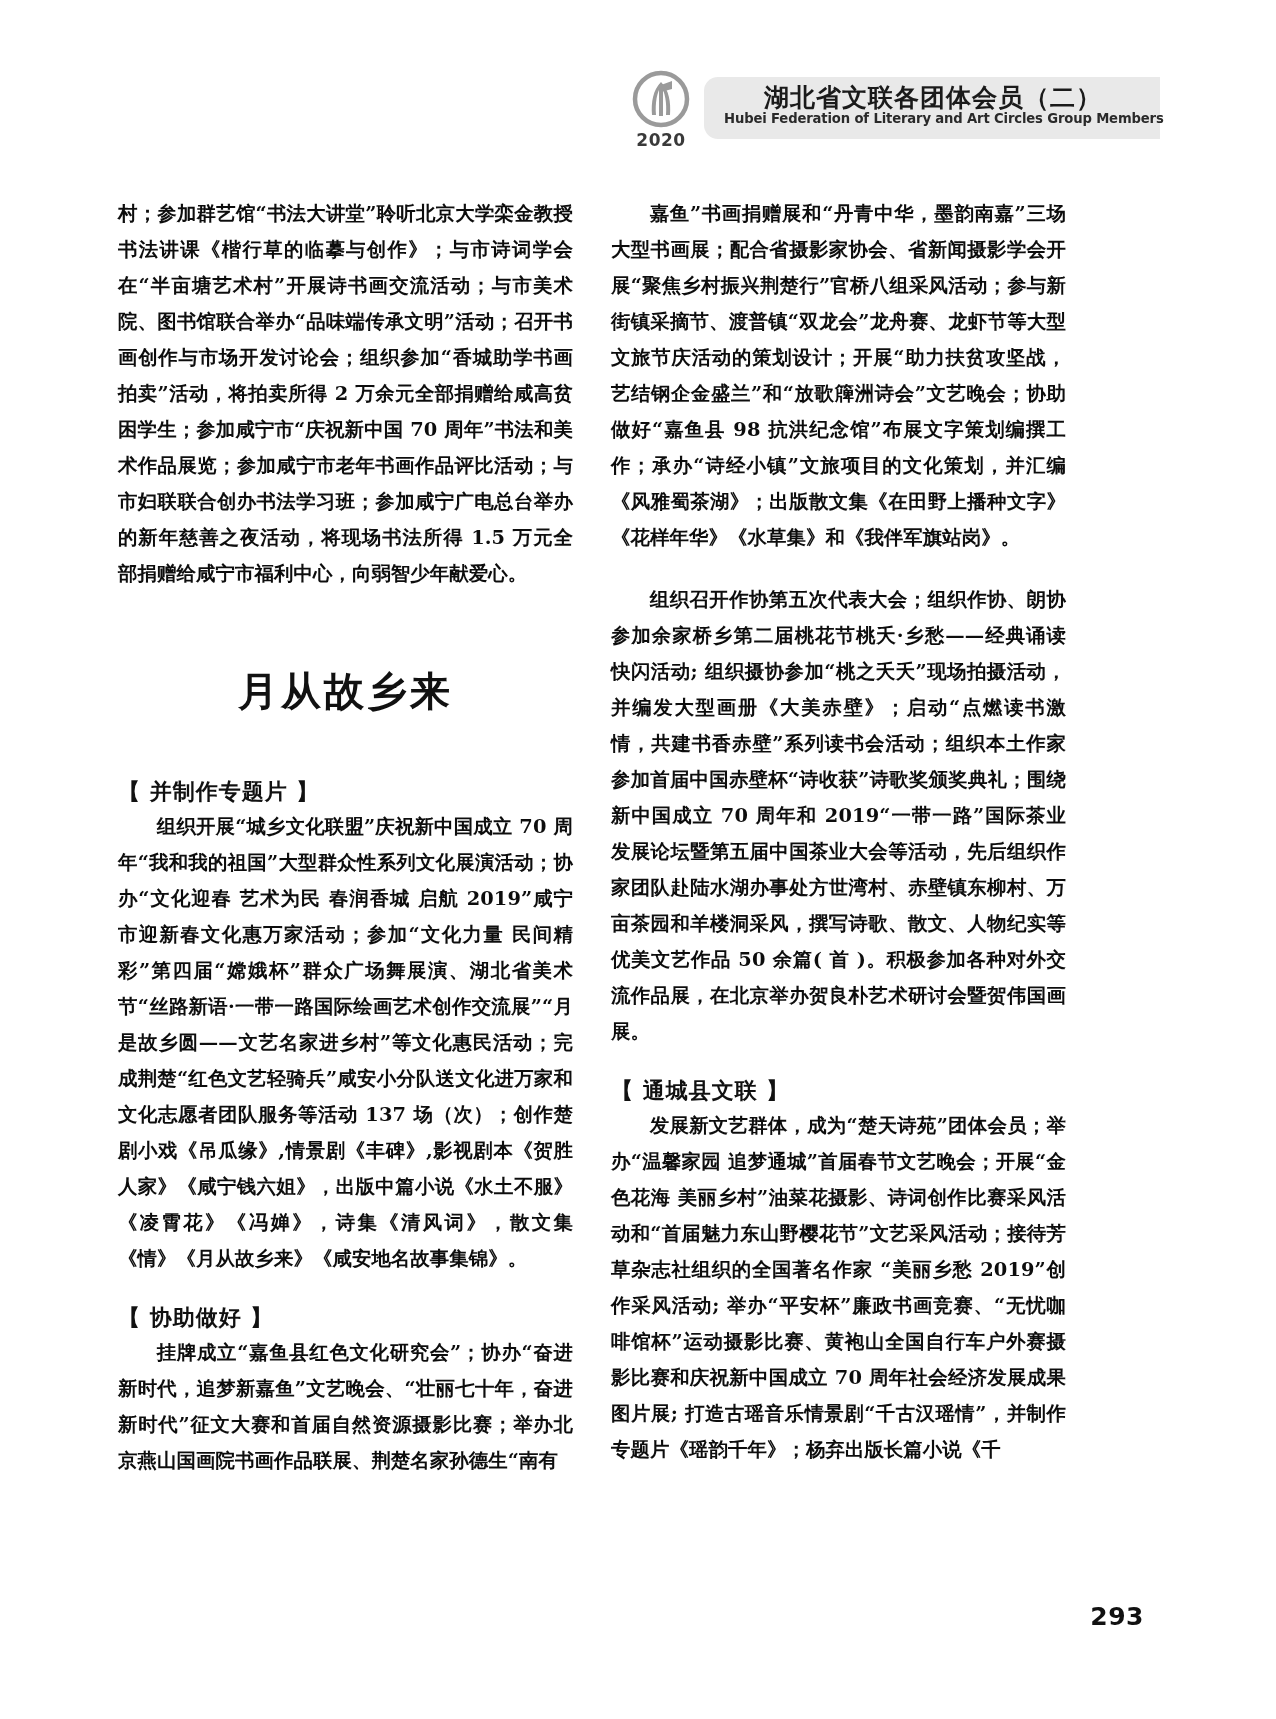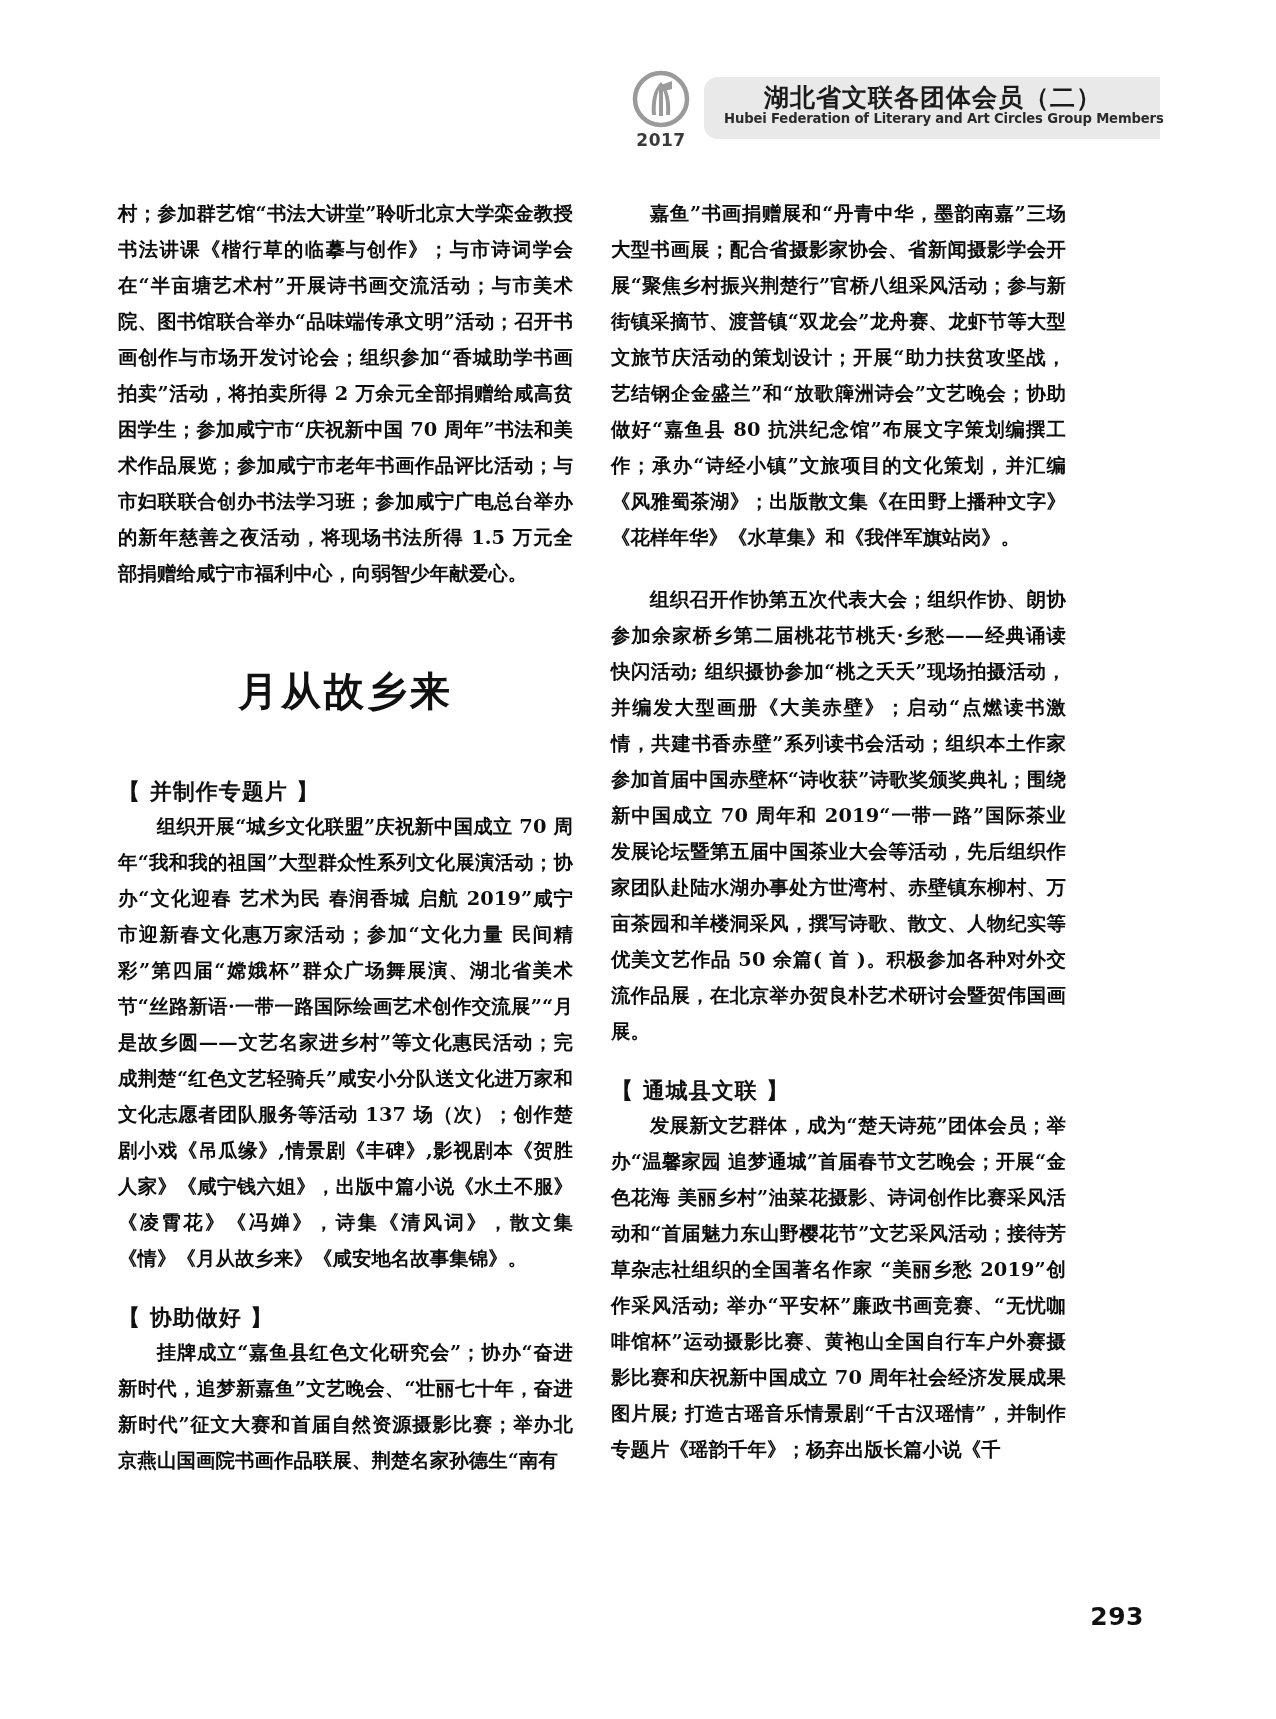--- a/index.html
+++ b/index.html
@@ -160,21 +160,21 @@
   <div class="runhead">
     <div class="runhead-logo">
       <div class="logo-mark">
         <svg width="58" height="58" viewBox="0 0 58 58" aria-hidden="true">
           <circle cx="29" cy="29" r="26" fill="none" stroke="#9a9a9a" stroke-width="4.5"></circle>
           <path d="M29 12 C21 20 19 32 20 45 L24 45 C23 33 25 22 29 16 C33 22 35 33 34 45 L38 45 C39 32 37 20 29 12 Z" fill="#9a9a9a"></path>
           <path d="M29 14 L29 46" stroke="#9a9a9a" stroke-width="4" fill="none"></path>
           <path d="M29 15 L40 11 L40 19 L29 22 Z" fill="#9a9a9a"></path>
         </svg>
       </div>
-      <div class="logo-year">2017</div>
+      <div class="logo-year">2020</div>
     </div>
     <div class="runhead-band"></div>
     <div class="runhead-cn">湖北省文联各团体会员（二）</div>
     <div class="runhead-en">Hubei Federation of Literary and Art Circles Group Members</div>
   </div>
 
   <div class="columns">
 
     <div class="col col-left">
 
@@ -191,21 +191,21 @@
 
       <div class="sub-title-wrap">
         <h2 class="sub-title">【 协助做好 】</h2>
         <p class="body indent">挂牌成立“嘉鱼县红色文化研究会”；协办“奋进新时代，追梦新嘉鱼”文艺晚会、“壮丽七十年，奋进新时代”征文大赛和首届自然资源摄影比赛；举办北京燕山国画院书画作品联展、荆楚名家孙德生“南有</p>
       </div>
 
     </div>
 
     <div class="col col-right">
 
-      <p class="body indent">嘉鱼”书画捐赠展和“丹青中华，墨韵南嘉”三场大型书画展；配合省摄影家协会、省新闻摄影学会开展“聚焦乡村振兴荆楚行”官桥八组采风活动；参与新街镇采摘节、渡普镇“双龙会”龙舟赛、龙虾节等大型文旅节庆活动的策划设计；开展“助力扶贫攻坚战，艺结钢企金盛兰”和“放歌簰洲诗会”文艺晚会；协助做好“嘉鱼县 80 抗洪纪念馆”布展文字策划编撰工作；承办“诗经小镇”文旅项目的文化策划，并汇编《风雅蜀茶湖》；出版散文集《在田野上播种文字》《花样年华》《水草集》和《我伴军旗站岗》。</p>
+      <p class="body indent">嘉鱼”书画捐赠展和“丹青中华，墨韵南嘉”三场大型书画展；配合省摄影家协会、省新闻摄影学会开展“聚焦乡村振兴荆楚行”官桥八组采风活动；参与新街镇采摘节、渡普镇“双龙会”龙舟赛、龙虾节等大型文旅节庆活动的策划设计；开展“助力扶贫攻坚战，艺结钢企金盛兰”和“放歌簰洲诗会”文艺晚会；协助做好“嘉鱼县 98 抗洪纪念馆”布展文字策划编撰工作；承办“诗经小镇”文旅项目的文化策划，并汇编《风雅蜀茶湖》；出版散文集《在田野上播种文字》《花样年华》《水草集》和《我伴军旗站岗》。</p>
 
       <div class="sub-title-wrap">
         <p class="body indent">组织召开作协第五次代表大会；组织作协、朗协参加余家桥乡第二届桃花节桃夭·乡愁——经典诵读快闪活动; 组织摄协参加“桃之夭夭”现场拍摄活动，并编发大型画册《大美赤壁》；启动“点燃读书激情，共建书香赤壁”系列读书会活动；组织本土作家参加首届中国赤壁杯“诗收获”诗歌奖颁奖典礼；围绕新中国成立 70 周年和 2019“一带一路”国际茶业发展论坛暨第五届中国茶业大会等活动，先后组织作家团队赴陆水湖办事处方世湾村、赤壁镇东柳村、万亩茶园和羊楼洞采风，撰写诗歌、散文、人物纪实等优美文艺作品 50 余篇( 首 )。积极参加各种对外交流作品展，在北京举办贺良朴艺术研讨会暨贺伟国画展。</p>
       </div>
 
       <div class="sub-title-wrap">
         <h2 class="sub-title">【 通城县文联 】</h2>
         <p class="body indent">发展新文艺群体，成为“楚天诗苑”团体会员；举办“温馨家园 追梦通城”首届春节文艺晚会；开展“金色花海 美丽乡村”油菜花摄影、诗词创作比赛采风活动和“首届魅力东山野樱花节”文艺采风活动；接待芳草杂志社组织的全国著名作家 “美丽乡愁 2019”创作采风活动; 举办“平安杯”廉政书画竞赛、“无忧咖啡馆杯”运动摄影比赛、黄袍山全国自行车户外赛摄影比赛和庆祝新中国成立 70 周年社会经济发展成果图片展; 打造古瑶音乐情景剧“千古汉瑶情”，并制作专题片《瑶韵千年》；杨弃出版长篇小说《千</p>
       </div>
 

